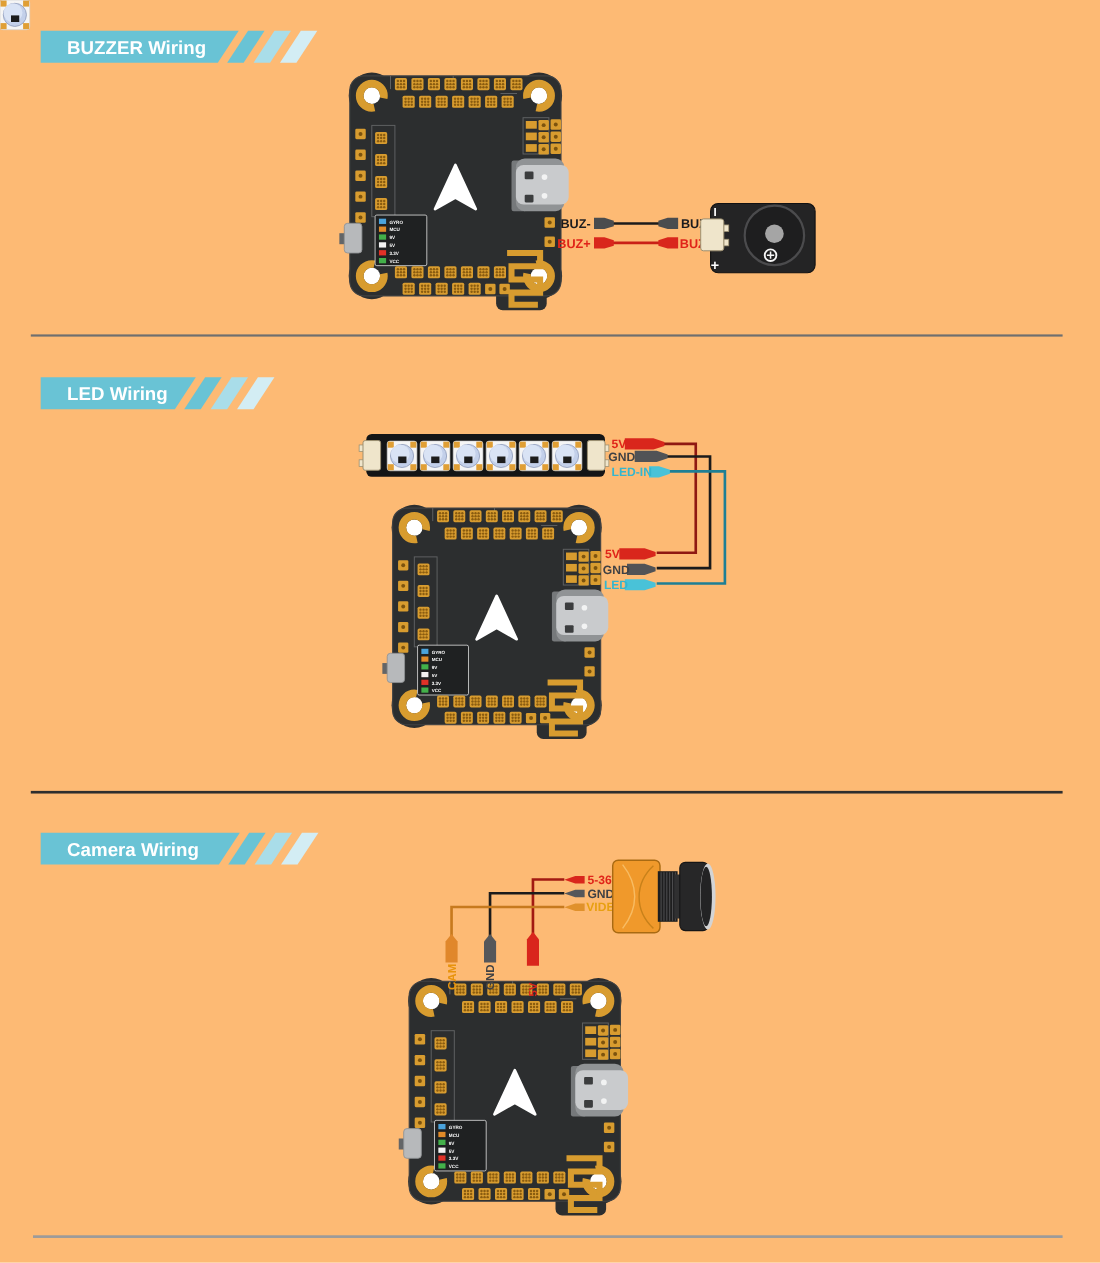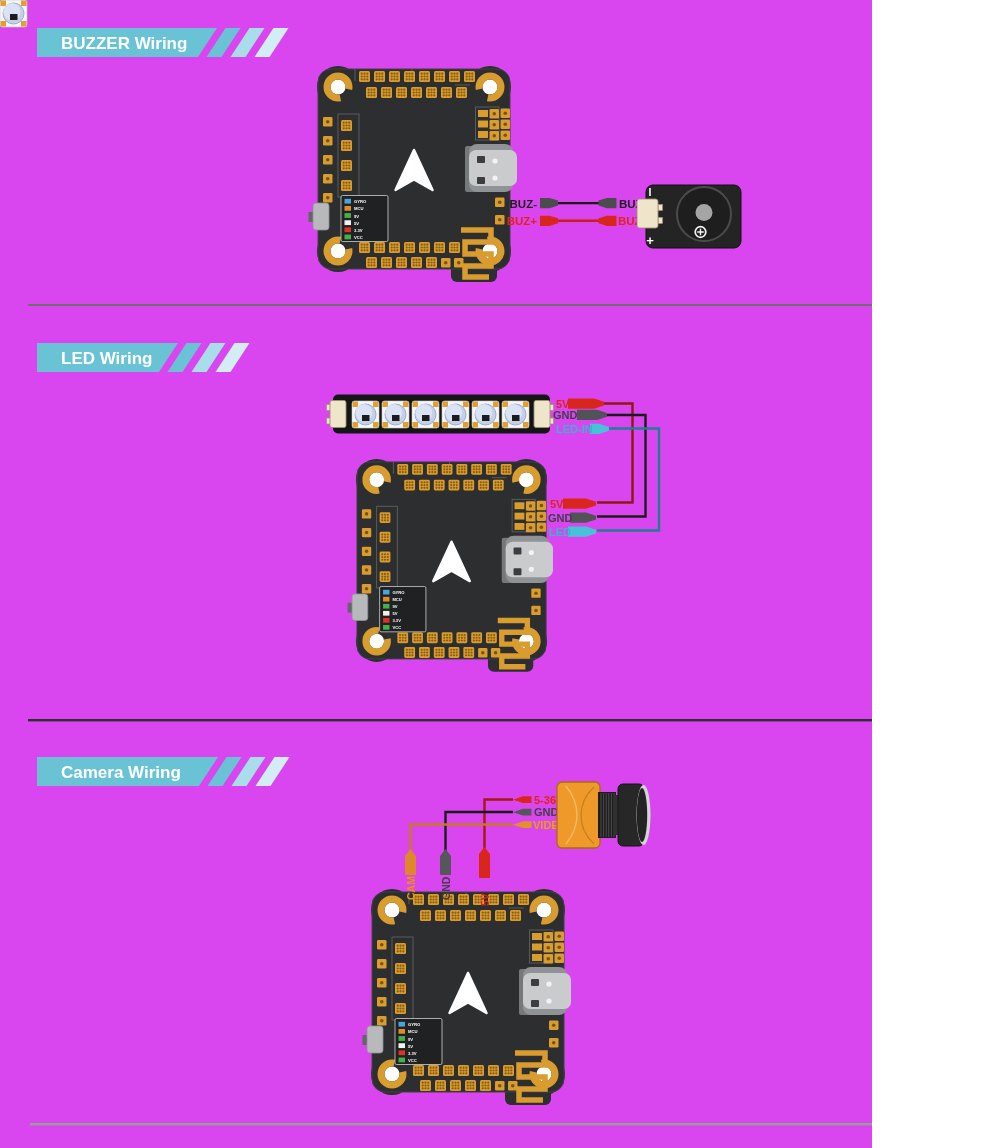--- a/index.html
+++ b/index.html
@@ -1,16 +1,16 @@
 <!DOCTYPE html>
 <html><head>
 <meta charset="utf-8">
 <style>
   html,body{margin:0;padding:0;background:#ffffff;}
-  .canvas{position:relative;width:872px;height:1148px;background:#d946ef;overflow:hidden;
+  .canvas{position:relative;width:1000px;height:1148px;background:#fdba74;overflow:hidden;
           font-family:"Liberation Sans",sans-serif;}
   svg{position:absolute;left:0;top:0;}
   text{font-family:"Liberation Sans","DejaVu Sans",sans-serif;}
 </style>
 </head>
 <body>
 
 <div class="canvas">
 <svg width="1000" height="1148" viewBox="0 0 1000 1148">
 

